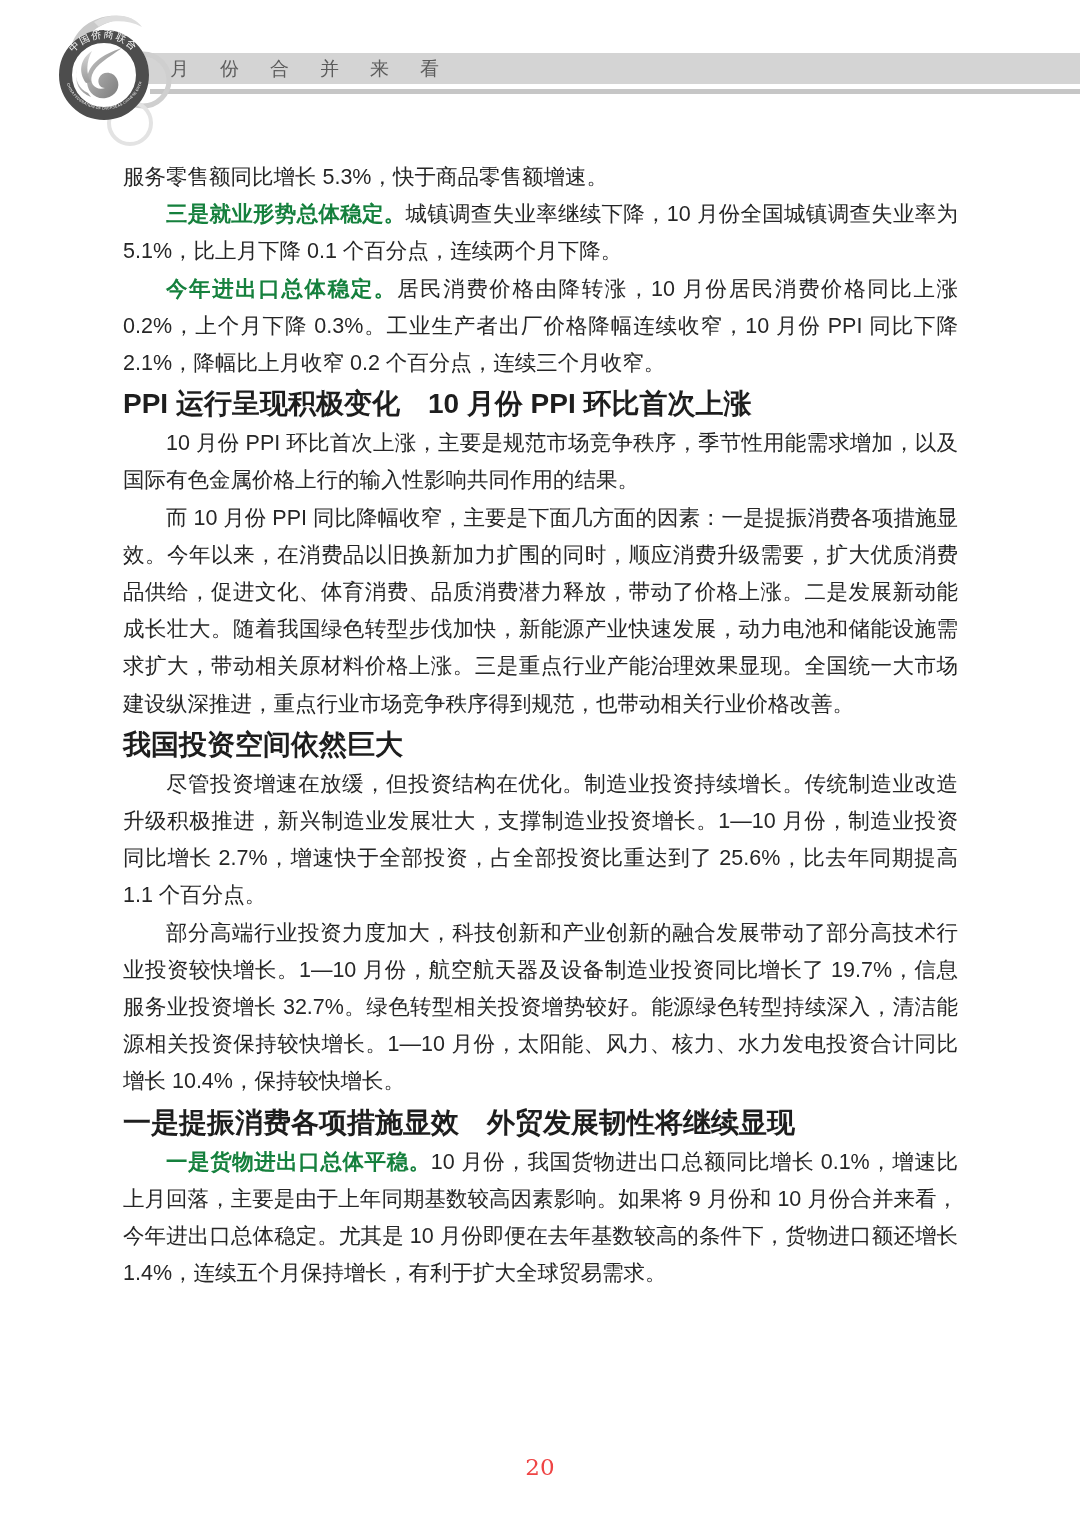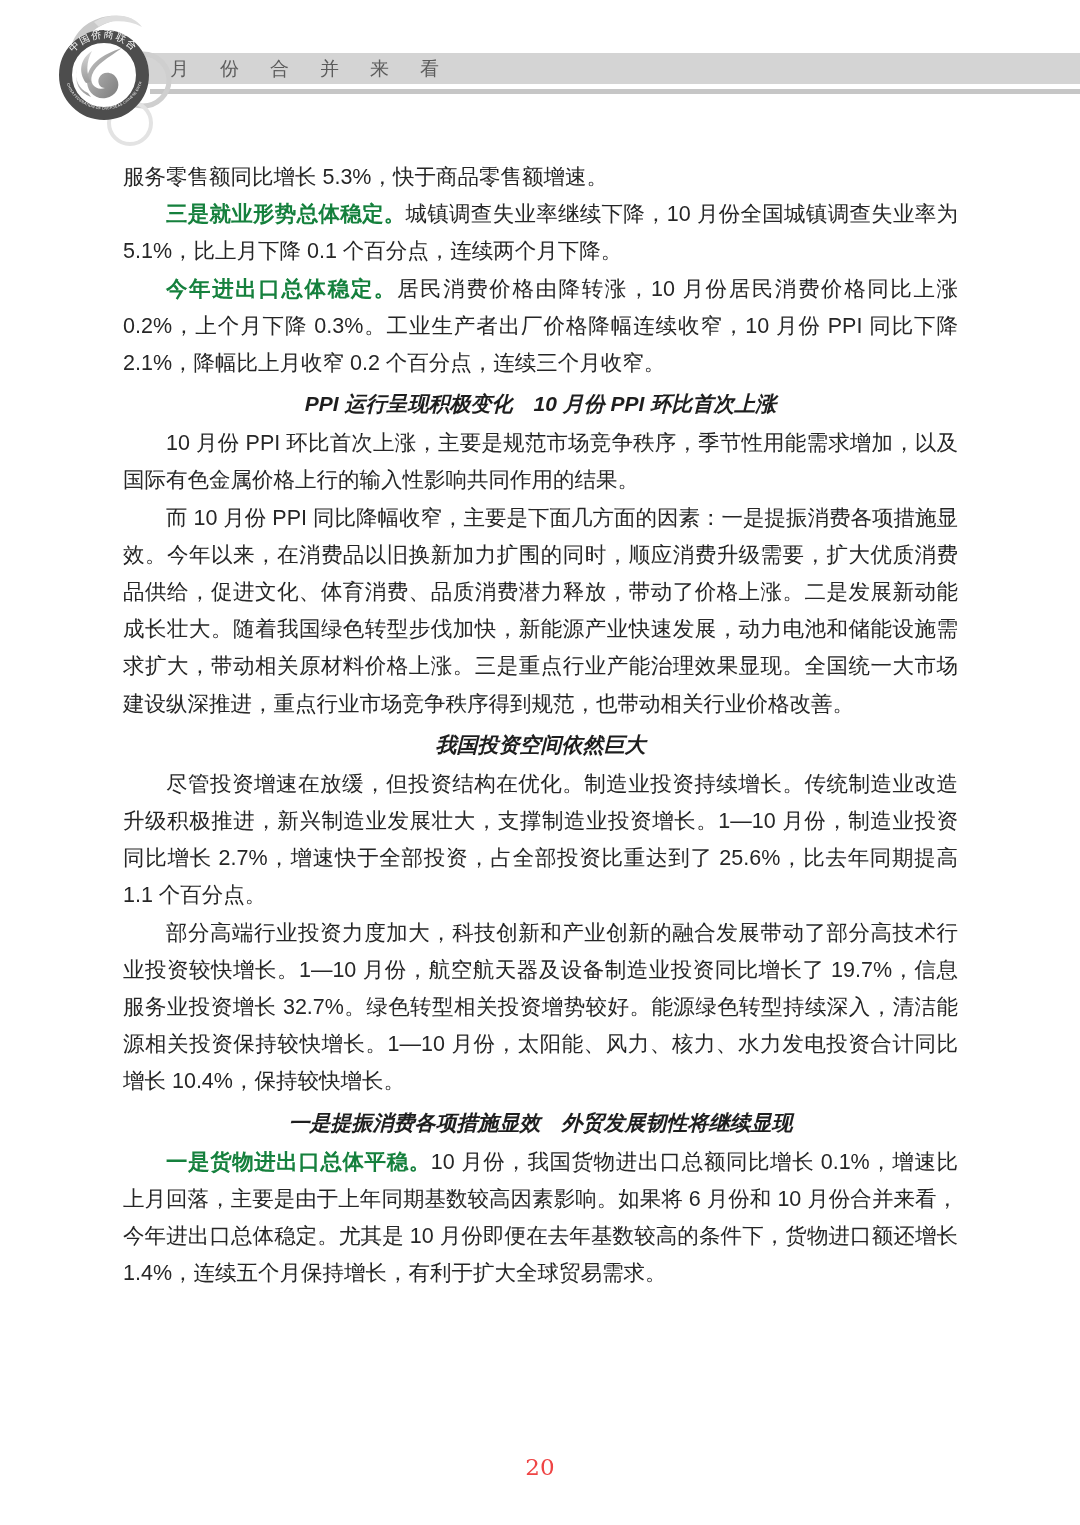--- a/index.html
+++ b/index.html
@@ -31,27 +31,25 @@
     line-height:37.2px;
     text-align:justify;
     text-align-last:left;
     text-indent:2em;
     color:#262626;
   }
   .para.cont{text-indent:0;}
   .para b{font-weight:bold;color:#15803d;}
   .heading{
     margin:0;
-    font-size:21px;
+    font-size:28px;
     line-height:43px;
     font-weight:bold;
-    text-align:center;
     text-indent:0;
     color:#1e1e1e;
-    font-style:italic;
   }
   
   .pageno{
     position:absolute;left:0;right:0;top:1454px;
     text-align:center;
     font-family:"DejaVu Serif",serif;
     font-size:23px;color:#ef4444;
   }
 </style>
 </head>
@@ -122,19 +120,19 @@
     <p class="para"><span>而 10 月份 PPI 同比降幅收窄，主要是下面几方面的因素：一是提振消费各项措施显效。今年以来，在消费品以旧换新加力扩围的同时，顺应消费升级需要，扩大优质消费品供给，促进文化、体育消费、品质消费潜力释放，带动了价格上涨。二是发展新动能成长壮大。随着我国绿色转型步伐加快，新能源产业快速发展，动力电池和储能设施需求扩大，带动相关原材料价格上涨。三是重点行业产能治理效果显现。全国统一大市场建设纵深推进，重点行业市场竞争秩序得到规范，也带动相关行业价格改善。</span></p>
 
     <h2 class="heading">我国投资空间依然巨大</h2>
 
     <p class="para"><span>尽管投资增速在放缓，但投资结构在优化。制造业投资持续增长。传统制造业改造升级积极推进，新兴制造业发展壮大，支撑制造业投资增长。1—10 月份，制造业投资同比增长 2.7%，增速快于全部投资，占全部投资比重达到了 25.6%，比去年同期提高 1.1 个百分点。</span></p>
 
     <p class="para"><span>部分高端行业投资力度加大，科技创新和产业创新的融合发展带动了部分高技术行业投资较快增长。1—10 月份，航空航天器及设备制造业投资同比增长了 19.7%，信息服务业投资增长 32.7%。绿色转型相关投资增势较好。能源绿色转型持续深入，清洁能源相关投资保持较快增长。1—10 月份，太阳能、风力、核力、水力发电投资合计同比增长 10.4%，保持较快增长。</span></p>
 
     <h2 class="heading">一是提振消费各项措施显效　外贸发展韧性将继续显现</h2>
 
-    <p class="para"><b>一是货物进出口总体平稳。</b><span>10 月份，我国货物进出口总额同比增长 0.1%，增速比上月回落，主要是由于上年同期基数较高因素影响。如果将 6 月份和 10 月份合并来看，今年进出口总体稳定。尤其是 10 月份即便在去年基数较高的条件下，货物进口额还增长 1.4%，连续五个月保持增长，有利于扩大全球贸易需求。</span></p>
+    <p class="para"><b>一是货物进出口总体平稳。</b><span>10 月份，我国货物进出口总额同比增长 0.1%，增速比上月回落，主要是由于上年同期基数较高因素影响。如果将 9 月份和 10 月份合并来看，今年进出口总体稳定。尤其是 10 月份即便在去年基数较高的条件下，货物进口额还增长 1.4%，连续五个月保持增长，有利于扩大全球贸易需求。</span></p>
 
   </main>
 
   <div class="pageno">20</div>
 
 </div>
 
 </body></html>

